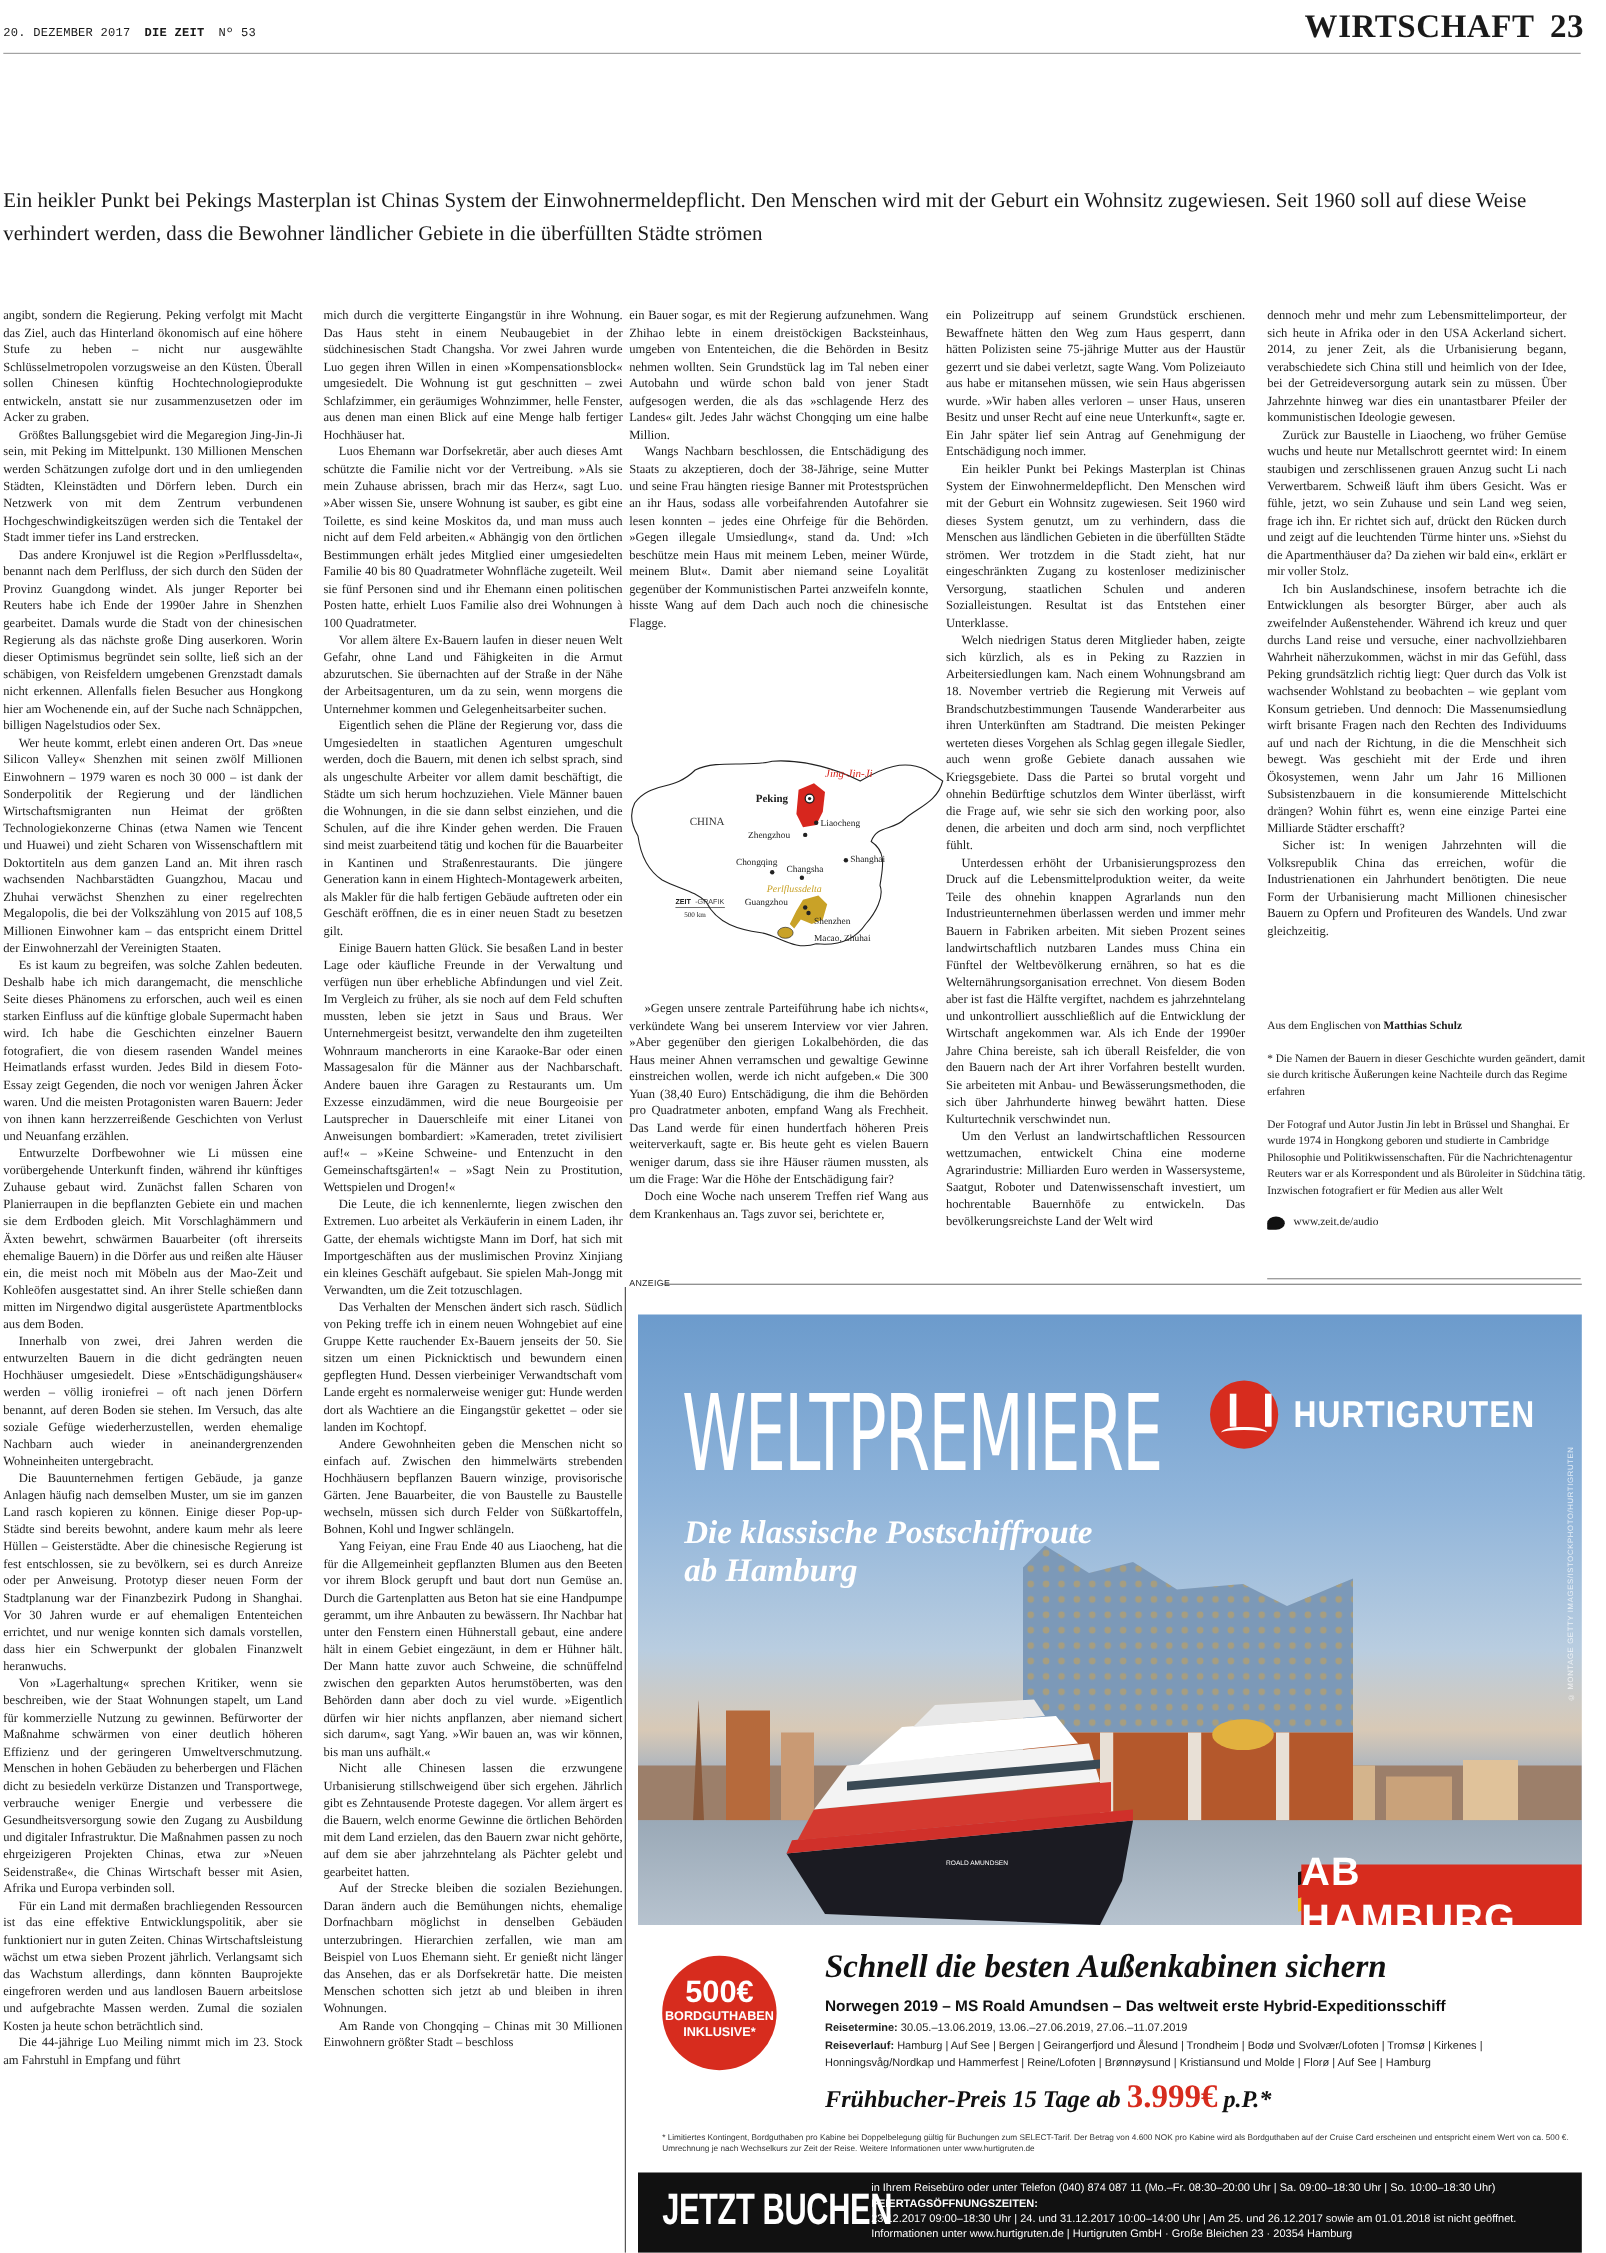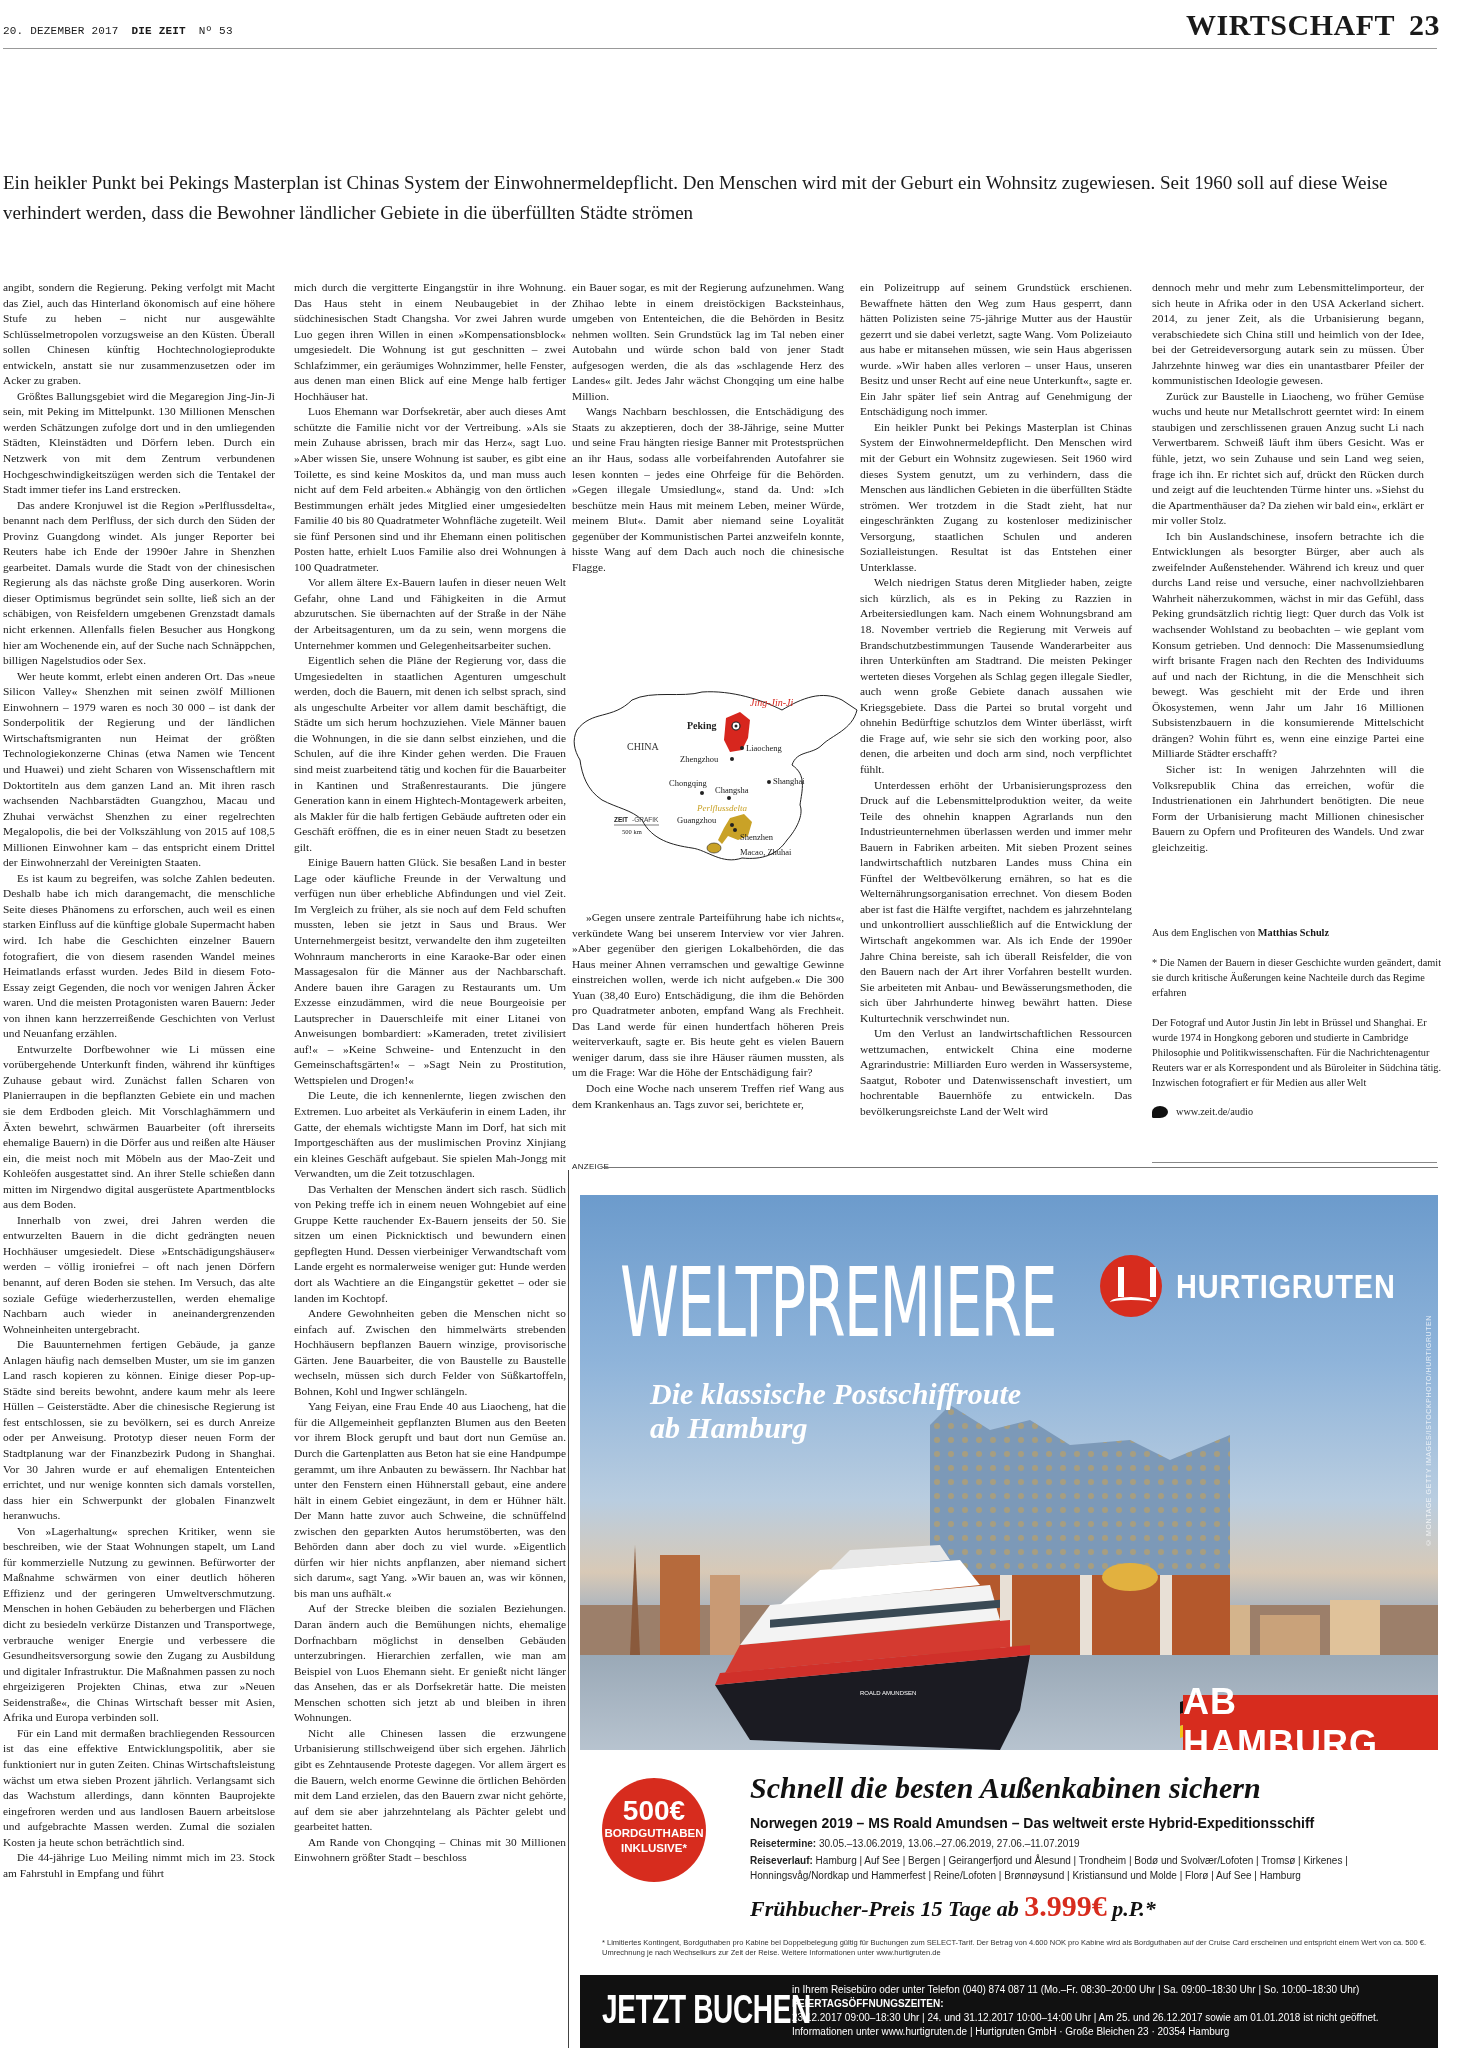--- a/index.html
+++ b/index.html
@@ -31,21 +31,21 @@
   .credits .audio { display: flex; align-items: center; gap: 8px; }
   .credits .audio .bubble { width: 16px; height: 12px; background: #111; border-radius: 50% 50% 50% 10%; display: inline-block; }
   .credits-rule { position: absolute; left: 1152px; top: 1162px; width: 285px; height: 1px; background: #888; }
   .ad-label { position: absolute; left: 572px; top: 1162px; font-size: 8px; font-family: "Liberation Sans", sans-serif; letter-spacing: 0.3px; }
   .ad-label-rule { position: absolute; left: 603px; top: 1167px; width: 835px; height: 1px; background: #777; }
   .ad-frame { position: absolute; left: 568px; top: 1170px; width: 1px; height: 878px; background: #444; }
   .ad { position: absolute; left: 580px; top: 1195px; width: 858px; height: 853px; font-family: "Liberation Sans", sans-serif; }
   .ad-photo { position: absolute; left: 0; top: 0; width: 858px; height: 555px; overflow: hidden;
     background: linear-gradient(180deg, #6c9bcc 0%, #8fb4da 30%, #b9cde0 55%, #d8c9b6 68%, #a9b3bf 75%, #8fa4b8 100%); }
   .ad-title { position: absolute; left: 40px; top: 60px; color: #fff; font-family: "DejaVu Sans", sans-serif; font-size: 96px; font-weight: normal; letter-spacing: -3px; transform: scaleX(0.62); transform-origin: left top; line-height: 1; }
-  .ad-subtitle { position: absolute; left: 42px; top: 182px; color: #fff; font-family: "Liberation Serif", serif; font-style: italic; font-weight: bold; font-size: 30px; line-height: 34px; margin-left: 28px; }
+  .ad-subtitle { position: absolute; left: 42px; top: 182px; color: #fff; font-family: "Liberation Serif", serif; font-style: italic; font-weight: bold; font-size: 30px; line-height: 34px; }
   .logo { position: absolute; left: 520px; top: 60px; display: flex; align-items: center; gap: 14px; }
   .logo .circle { width: 62px; height: 62px; border-radius: 50%; background: #d72c1e; position: relative; }
   .logo .circle::before { content: ""; position: absolute; left: 18px; top: 12px; width: 26px; height: 30px; border-left: 6px solid #fff; border-right: 6px solid #fff; }
   .logo .circle::after { content: ""; position: absolute; left: 10px; top: 42px; width: 42px; height: 8px; border-top: 3px solid #fff; border-radius: 50%; }
   .logo .name { color: #fff; font-size: 34px; font-weight: bold; letter-spacing: 1px; transform: scaleX(0.85); transform-origin: left; }
   .photo-credit { position: absolute; right: 6px; top: 120px; writing-mode: vertical-rl; transform: rotate(180deg); color: rgba(255,255,255,0.75); font-size: 7px; letter-spacing: 0.6px; }
   .elbe { position: absolute; left: 350px; top: 210px; width: 300px; height: 250px; }
   .city { position: absolute; left: 0; top: 350px; width: 858px; height: 110px; }
   .water { position: absolute; left: 0; top: 460px; width: 858px; height: 95px; background: linear-gradient(180deg, #9aa9b7, #b7c3cf); }
   .ship { position: absolute; left: 130px; top: 340px; width: 330px; height: 215px; }
@@ -102,22 +102,22 @@
 <div class="col c2">
   <p class="first">mich durch die vergitterte Eingangstür in ihre Wohnung. Das Haus steht in einem Neubaugebiet in der südchinesischen Stadt Changsha. Vor zwei Jahren wurde Luo gegen ihren Willen in einen »Kompensationsblock« umgesiedelt. Die Wohnung ist gut geschnitten – zwei Schlafzimmer, ein geräumiges Wohnzimmer, helle Fenster, aus denen man einen Blick auf eine Menge halb fertiger Hochhäuser hat.</p>
   <p>Luos Ehemann war Dorfsekretär, aber auch dieses Amt schützte die Familie nicht vor der Vertreibung. »Als sie mein Zuhause abrissen, brach mir das Herz«, sagt Luo. »Aber wissen Sie, unsere Wohnung ist sauber, es gibt eine Toilette, es sind keine Moskitos da, und man muss auch nicht auf dem Feld arbeiten.« Abhängig von den örtlichen Bestimmungen erhält jedes Mitglied einer umgesiedelten Familie 40 bis 80 Quadratmeter Wohnfläche zugeteilt. Weil sie fünf Personen sind und ihr Ehemann einen politischen Posten hatte, erhielt Luos Familie also drei Wohnungen à 100 Quadratmeter.</p>
   <p>Vor allem ältere Ex-Bauern laufen in dieser neuen Welt Gefahr, ohne Land und Fähigkeiten in die Armut abzurutschen. Sie übernachten auf der Straße in der Nähe der Arbeitsagenturen, um da zu sein, wenn morgens die Unternehmer kommen und Gelegenheitsarbeiter suchen.</p>
   <p>Eigentlich sehen die Pläne der Regierung vor, dass die Umgesiedelten in staatlichen Agenturen umgeschult werden, doch die Bauern, mit denen ich selbst sprach, sind als ungeschulte Arbeiter vor allem damit beschäftigt, die Städte um sich herum hochzuziehen. Viele Männer bauen die Wohnungen, in die sie dann selbst einziehen, und die Schulen, auf die ihre Kinder gehen werden. Die Frauen sind meist zuarbeitend tätig und kochen für die Bauarbeiter in Kantinen und Straßenrestaurants. Die jüngere Generation kann in einem Hightech-Montagewerk arbeiten, als Makler für die halb fertigen Gebäude auftreten oder ein Geschäft eröffnen, die es in einer neuen Stadt zu besetzen gilt.</p>
   <p>Einige Bauern hatten Glück. Sie besaßen Land in bester Lage oder käufliche Freunde in der Verwaltung und verfügen nun über erhebliche Abfindungen und viel Zeit. Im Vergleich zu früher, als sie noch auf dem Feld schuften mussten, leben sie jetzt in Saus und Braus. Wer Unternehmergeist besitzt, verwandelte den ihm zugeteilten Wohnraum mancherorts in eine Karaoke-Bar oder einen Massagesalon für die Männer aus der Nachbarschaft. Andere bauen ihre Garagen zu Restaurants um. Um Exzesse einzudämmen, wird die neue Bourgeoisie per Lautsprecher in Dauerschleife mit einer Litanei von Anweisungen bombardiert: »Kameraden, tretet zivilisiert auf!« – »Keine Schweine- und Entenzucht in den Gemeinschaftsgärten!« – »Sagt Nein zu Prostitution, Wettspielen und Drogen!«</p>
   <p>Die Leute, die ich kennenlernte, liegen zwischen den Extremen. Luo arbeitet als Verkäuferin in einem Laden, ihr Gatte, der ehemals wichtigste Mann im Dorf, hat sich mit Importgeschäften aus der muslimischen Provinz Xinjiang ein kleines Geschäft aufgebaut. Sie spielen Mah-Jongg mit Verwandten, um die Zeit totzuschlagen.</p>
   <p>Das Verhalten der Menschen ändert sich rasch. Südlich von Peking treffe ich in einem neuen Wohngebiet auf eine Gruppe Kette rauchender Ex-Bauern jenseits der 50. Sie sitzen um einen Picknicktisch und bewundern einen gepflegten Hund. Dessen vierbeiniger Verwandtschaft vom Lande ergeht es normalerweise weniger gut: Hunde werden dort als Wachtiere an die Eingangstür gekettet – oder sie landen im Kochtopf.</p>
   <p>Andere Gewohnheiten geben die Menschen nicht so einfach auf. Zwischen den himmelwärts strebenden Hochhäusern bepflanzen Bauern winzige, provisorische Gärten. Jene Bauarbeiter, die von Baustelle zu Baustelle wechseln, müssen sich durch Felder von Süßkartoffeln, Bohnen, Kohl und Ingwer schlängeln.</p>
   <p>Yang Feiyan, eine Frau Ende 40 aus Liaocheng, hat die für die Allgemeinheit gepflanzten Blumen aus den Beeten vor ihrem Block gerupft und baut dort nun Gemüse an. Durch die Gartenplatten aus Beton hat sie eine Handpumpe gerammt, um ihre Anbauten zu bewässern. Ihr Nachbar hat unter den Fenstern einen Hühnerstall gebaut, eine andere hält in einem Gebiet eingezäunt, in dem er Hühner hält. Der Mann hatte zuvor auch Schweine, die schnüffelnd zwischen den geparkten Autos herumstöberten, was den Behörden dann aber doch zu viel wurde. »Eigentlich dürfen wir hier nichts anpflanzen, aber niemand sichert sich darum«, sagt Yang. »Wir bauen an, was wir können, bis man uns aufhält.«</p>
+  <p>Nicht alle Chinesen lassen die erzwungene Urbanisierung stillschweigend über sich ergehen. Jährlich gibt es Zehntausende Proteste dagegen. Vor allem ärgert es die Bauern, welch enorme Gewinne die örtlichen Behörden mit dem Land erzielen, das den Bauern zwar nicht gehörte, auf dem sie aber jahrzehntelang als Pächter gelebt und gearbeitet hatten.</p>
   <p>Auf der Strecke bleiben die sozialen Beziehungen. Daran ändern auch die Bemühungen nichts, ehemalige Dorfnachbarn möglichst in denselben Gebäuden unterzubringen. Hierarchien zerfallen, wie man am Beispiel von Luos Ehemann sieht. Er genießt nicht länger das Ansehen, das er als Dorfsekretär hatte. Die meisten Menschen schotten sich jetzt ab und bleiben in ihren Wohnungen.</p>
-  <p>Nicht alle Chinesen lassen die erzwungene Urbanisierung stillschweigend über sich ergehen. Jährlich gibt es Zehntausende Proteste dagegen. Vor allem ärgert es die Bauern, welch enorme Gewinne die örtlichen Behörden mit dem Land erzielen, das den Bauern zwar nicht gehörte, auf dem sie aber jahrzehntelang als Pächter gelebt und gearbeitet hatten.</p>
   <p>Am Rande von Chongqing – Chinas mit 30 Millionen Einwohnern größter Stadt – beschloss</p>
 </div>
 
 <div class="col c3">
   <p class="first">ein Bauer sogar, es mit der Regierung aufzunehmen. Wang Zhihao lebte in einem dreistöckigen Backsteinhaus, umgeben von Ententeichen, die die Behörden in Besitz nehmen wollten. Sein Grundstück lag im Tal neben einer Autobahn und würde schon bald von jener Stadt aufgesogen werden, die als das »schlagende Herz des Landes« gilt. Jedes Jahr wächst Chongqing um eine halbe Million.</p>
   <p>Wangs Nachbarn beschlossen, die Entschädigung des Staats zu akzeptieren, doch der 38-Jährige, seine Mutter und seine Frau hängten riesige Banner mit Protestsprüchen an ihr Haus, sodass alle vorbeifahrenden Autofahrer sie lesen konnten – jedes eine Ohrfeige für die Behörden. »Gegen illegale Umsiedlung«, stand da. Und: »Ich beschütze mein Haus mit meinem Leben, meiner Würde, meinem Blut«. Damit aber niemand seine Loyalität gegenüber der Kommunistischen Partei anzweifeln konnte, hisste Wang auf dem Dach auch noch die chinesische Flagge.</p>
 </div>
 
 <div class="map">
   <svg viewBox="0 0 290 190">

